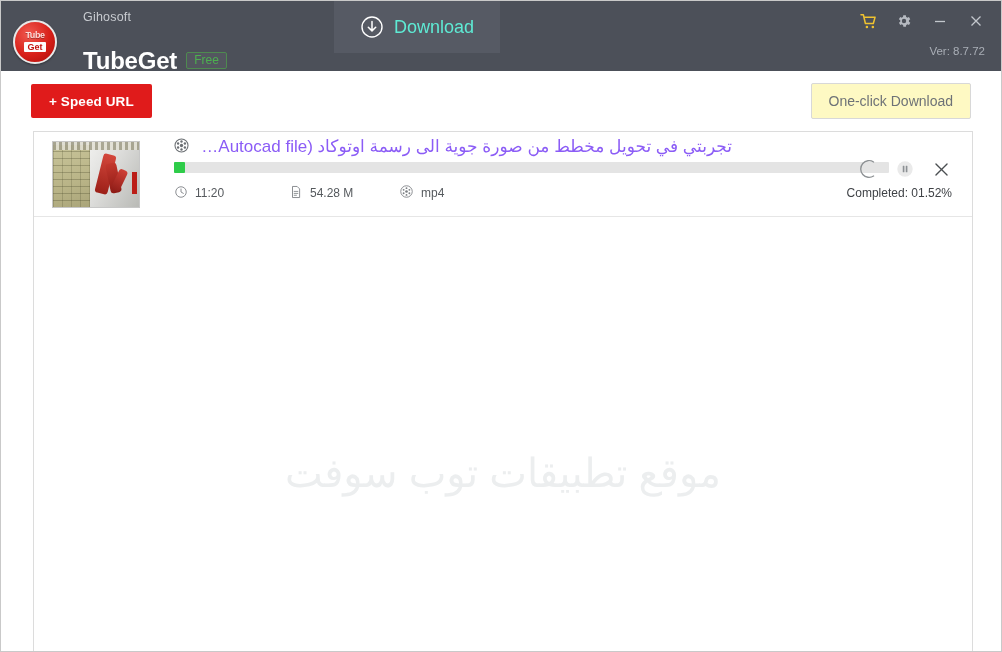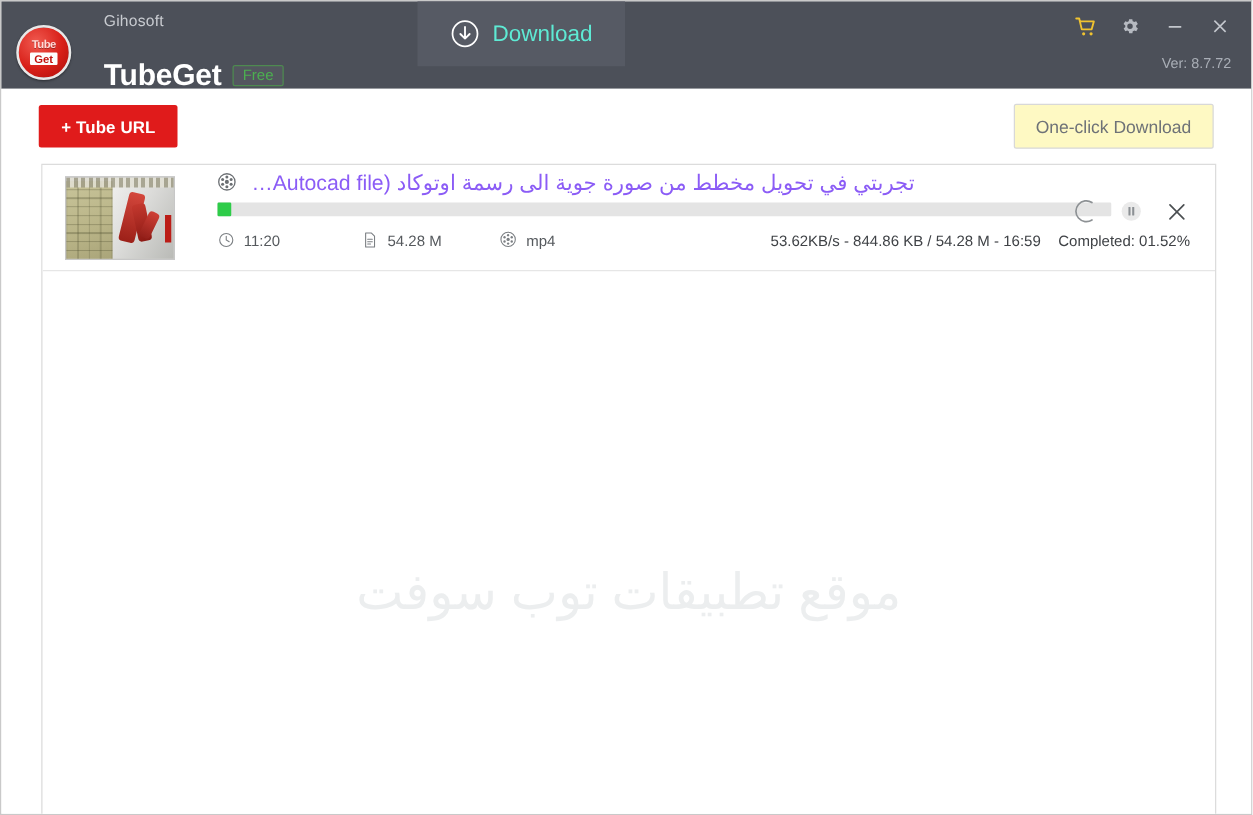--- a/index.html
+++ b/index.html
@@ -299,21 +299,21 @@
         </span>
       </div>
     </div>
 
     <div class="version">Ver: 8.7.72</div>
   </div>
 
   <div class="body">
 
     <div class="toolbar">
-      <button class="paste-url">+ Tube URL</button>
+      <button class="paste-url">+ Speed URL</button>
       <button class="oneclick">One-click Download</button>
     </div>
 
     <div class="listpanel">
 
       <div class="watermark">موقع تطبيقات توب سوفت</div>
 
       <div class="item">
 
         <div class="thumb">
@@ -395,21 +395,20 @@
                 <circle cx="12" cy="17.4" r="1.5" fill="#7b7f83"></circle>
                 <circle cx="7.4" cy="9.3" r="1.5" fill="#7b7f83"></circle>
                 <circle cx="16.6" cy="9.3" r="1.5" fill="#7b7f83"></circle>
                 <circle cx="7.4" cy="14.7" r="1.5" fill="#7b7f83"></circle>
                 <circle cx="16.6" cy="14.7" r="1.5" fill="#7b7f83"></circle>
               </svg>
             </span>
             <span>mp4</span>
           </div>
           <div class="stats">
-            <span class="a">53.62KB/s - 844.86 KB / 54.28 M - 16:59</span>
             <span class="b">Completed: 01.52%</span>
           </div>
         </div>
       </div>
     </div>
 
 
   </div>
 </div>
 

